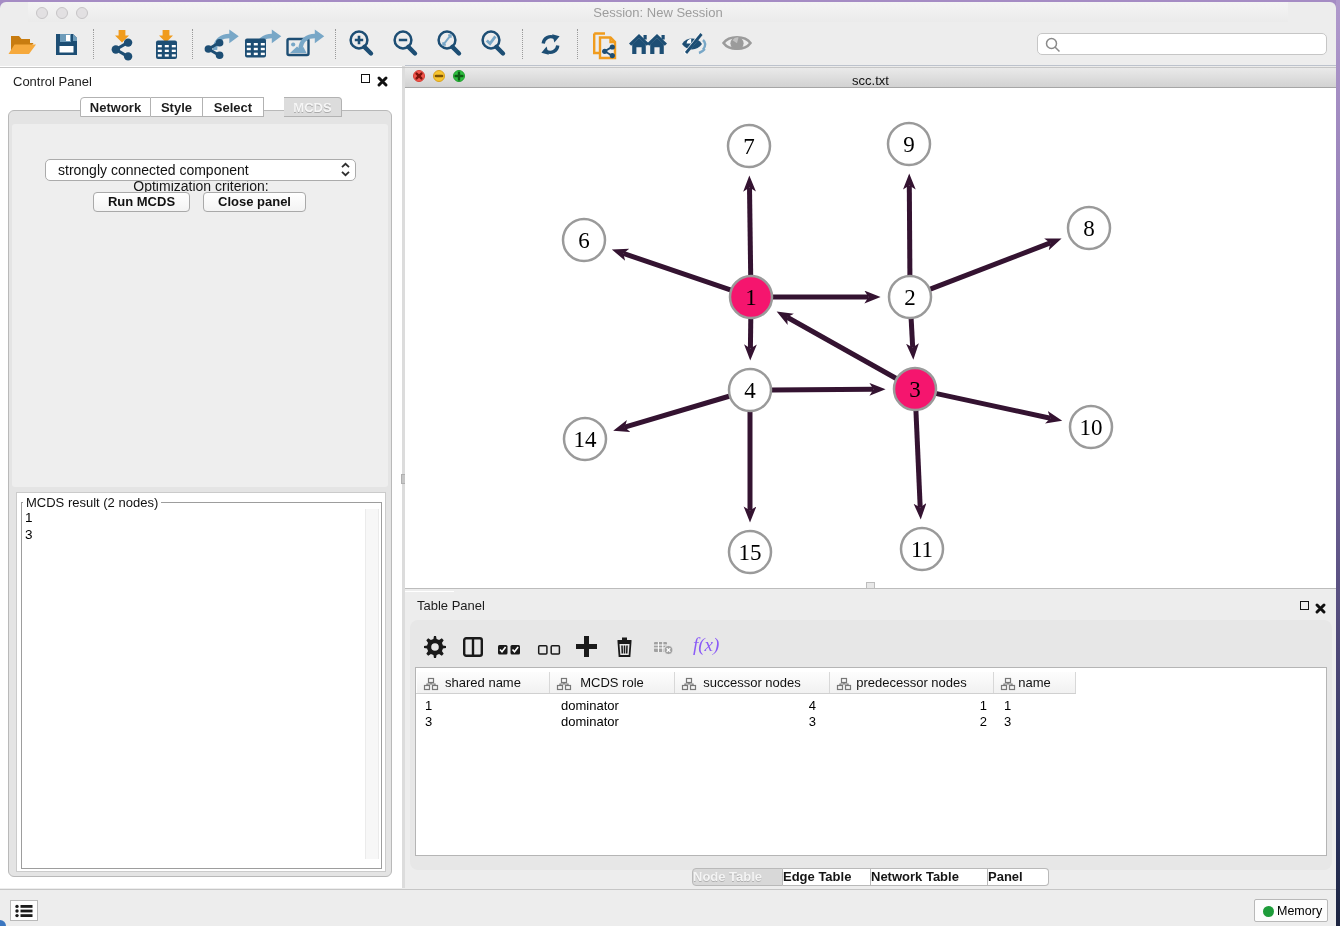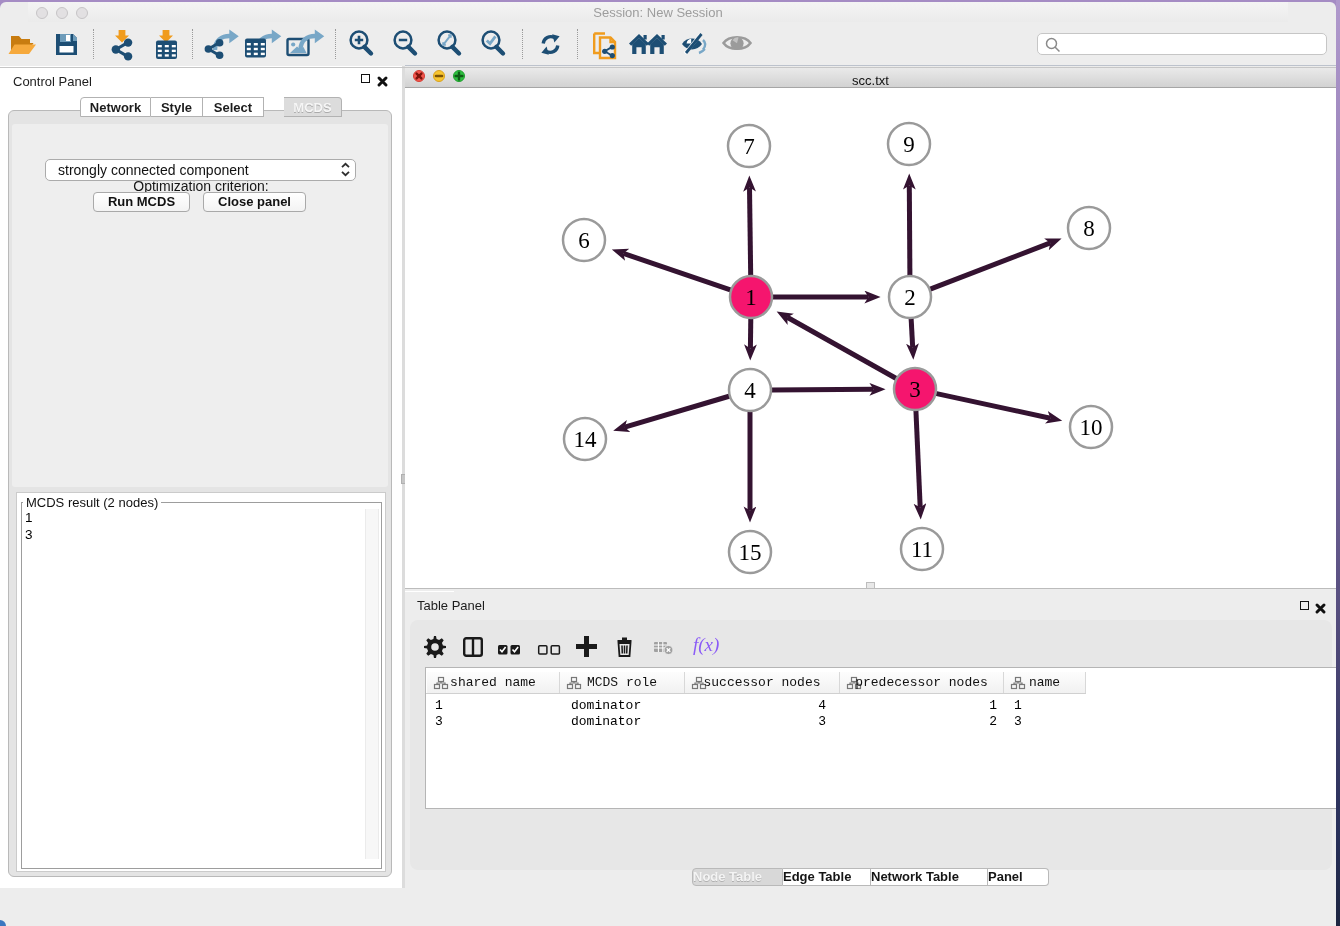--- a/index.html
+++ b/index.html
@@ -34,21 +34,21 @@
 
 #netwin { position:absolute; left:405px; top:63px; width:1044px; height:527px; }
 #nettitle { position:absolute; left:0; top:0; width:931px; height:23px; background:linear-gradient(#ececec,#d2d2d2); border-top:1px solid #bcc2cc; border-bottom:1px solid #a6a6a6; }
 #nettitle .wb { position:absolute; top:4px; width:12px; height:12px; border-radius:50%; }
 #nettitletext { position:absolute; left:0; top:7px; width:100%; text-align:center; font-size:13px; color:#111; }
 #netcanvas { position:absolute; left:0; top:23px; width:931px; height:500px; background:#fff; }
 #netdivider { position:absolute; left:0; top:523px; width:931px; height:3px; background:#ededed; border-top:1px solid #bcbcbc; }
 
 #tpanel { position:absolute; left:405px; top:590px; width:931px; height:296px; background:#ededed; }
 #tpanel-title { position:absolute; left:12px; top:6px; font-size:13px; color:#1d1d1d; }
-#ttable { position:absolute; left:20px; top:75px; width:912px; height:142px; background:#fff; border:1px solid #b5b5b5;font-family:Liberation Mono, monospace; }
+#ttable { position:absolute; left:10px; top:75px; width:912px; height:189px; background:#fff; border:1px solid #b5b5b5; }
 .th { position:absolute; top:4px; height:21px; border-right:1px solid #d8d8d8; background:linear-gradient(#fdfdfd,#f1f1f1); }
 .th .lbl { position:absolute; top:3px; left:0; width:100%; text-align:center; font-size:13px; color:#111; }
 .trow { position:absolute; font-size:13px; color:#000; }
 .ttab { position:absolute; top:276px; height:18px; border:1px solid #b9b9b9; background:#fff; font-size:13px; font-weight:bold; color:#151515; line-height:16px; }
 .ttab.sel { background:#d8d8d8; color:#f4f4f4; text-shadow:0 1px 0 #b0b0b0; }
 
 #statusbar { position:absolute; left:0; top:887px; width:1336px; height:38px; background:#ededed; border-top:1px solid #c6c6c6; }
 #listbtn { position:absolute; left:10px; top:10px; width:28px; height:21px; background:#fdfdfd; border:1px solid #b9b9b9; }
 #membtn { position:absolute; left:1254px; top:9px; width:74px; height:23px; background:#fdfdfd; border:1px solid #b9b9b9; border-radius:2px; }
 #membtn span { position:absolute; left:22px; top:4px; font-size:12.5px; color:#000; }
@@ -418,15 +418,33 @@
 <div class="trow" style="left:259px; top:46px; width:141px; text-align:right;">3</div>
 <div class="trow" style="left:414px; top:46px; width:157px; text-align:right;">2</div>
 <div class="trow" style="left:588px; top:46px;">3</div>
       </div>
 <div class="ttab sel" style="left:287px; width:91px; border-radius:4px 0 0 4px;">Node Table</div>
 <div class="ttab" style="left:378px; width:88px; border-left:none;">Edge Table</div>
 <div class="ttab" style="left:466px; width:117px; border-left:none;">Network Table</div>
 <div class="ttab" style="left:583px; width:61px; border-left:none; border-radius:0 4px 4px 0;">Panel</div>
     </div>
   <div class="abs" style="left:0; top:65px; width:1336px; height:1px; background:#c6c6c6; z-index:5;"></div>
+  <div id="statusbar">
+    <div id="listbtn">
+        <svg width="18" height="14" viewBox="0 0 18 14" style="overflow:visible;position:absolute; left:4px; top:2.5px;">
+          <g fill="#1a1a1a">
+            <circle cx="2" cy="2.4" r="1.7"></circle>
+            <circle cx="2" cy="7" r="1.7"></circle>
+            <circle cx="2" cy="11.6" r="1.7"></circle>
+            <rect x="5.5" y="1" width="12" height="2.8"></rect>
+            <rect x="5.5" y="5.6" width="12" height="2.8"></rect>
+            <rect x="5.5" y="10.2" width="12" height="2.8"></rect>
+          </g>
+        </svg>
+      </div>
+    <div id="membtn">
+        <i></i>
+        <span>Memory</span>
+      </div>
+  </div>
 </div>
 <div id="rightedge"></div>
 <div id="bluecorner"></div>
 
 </body></html>

